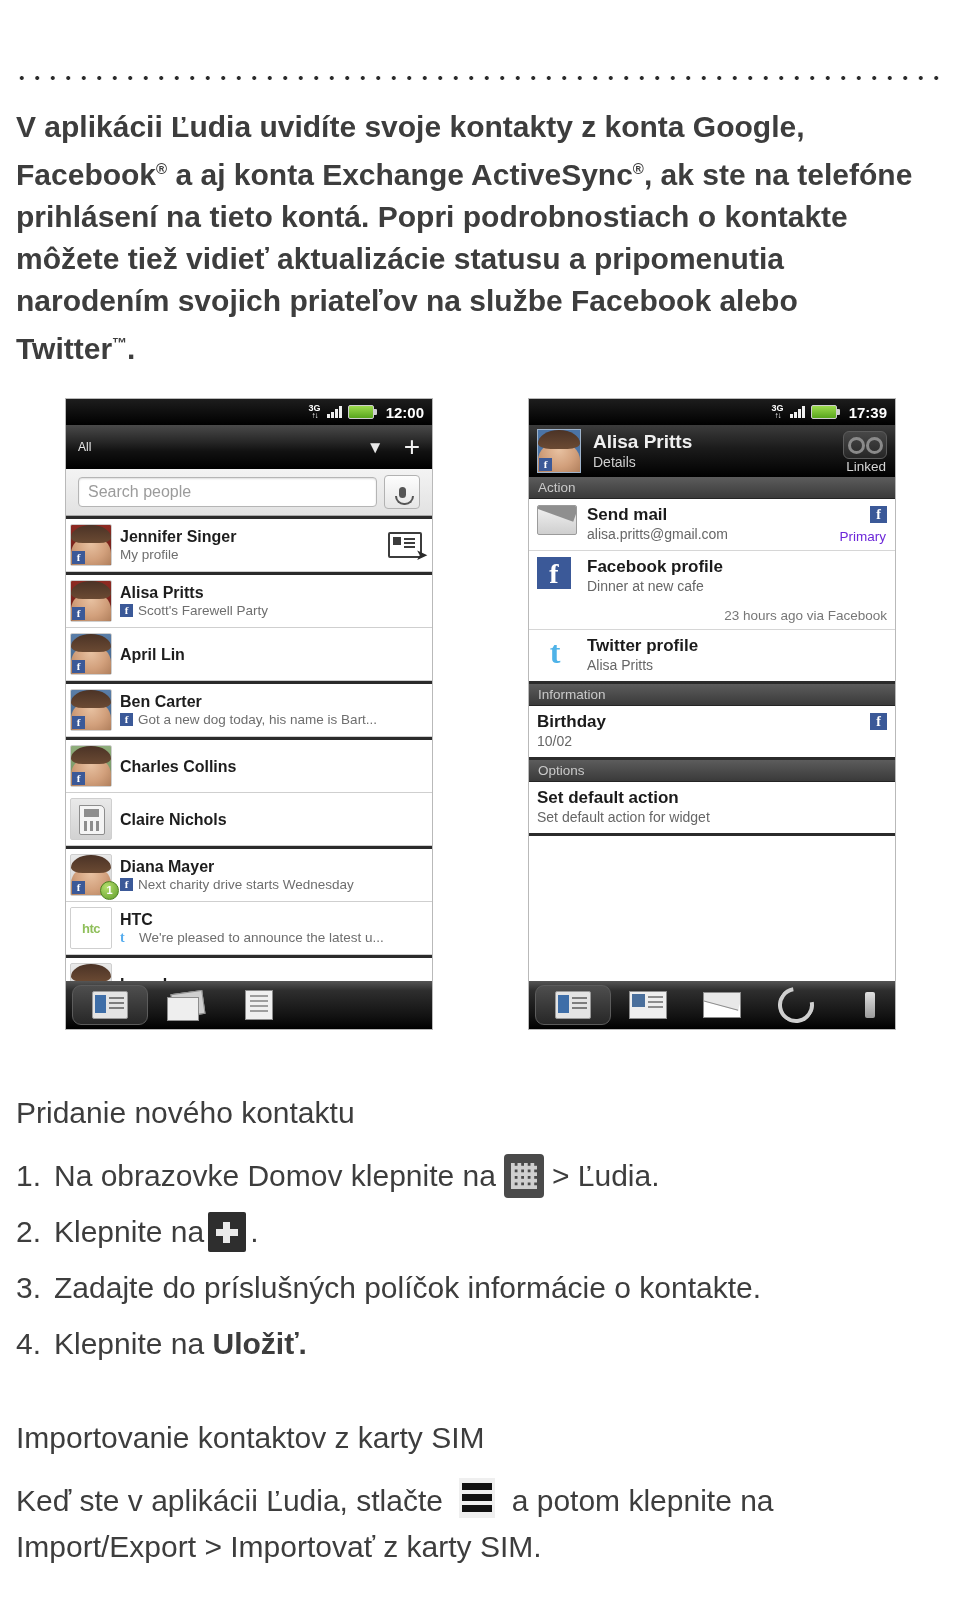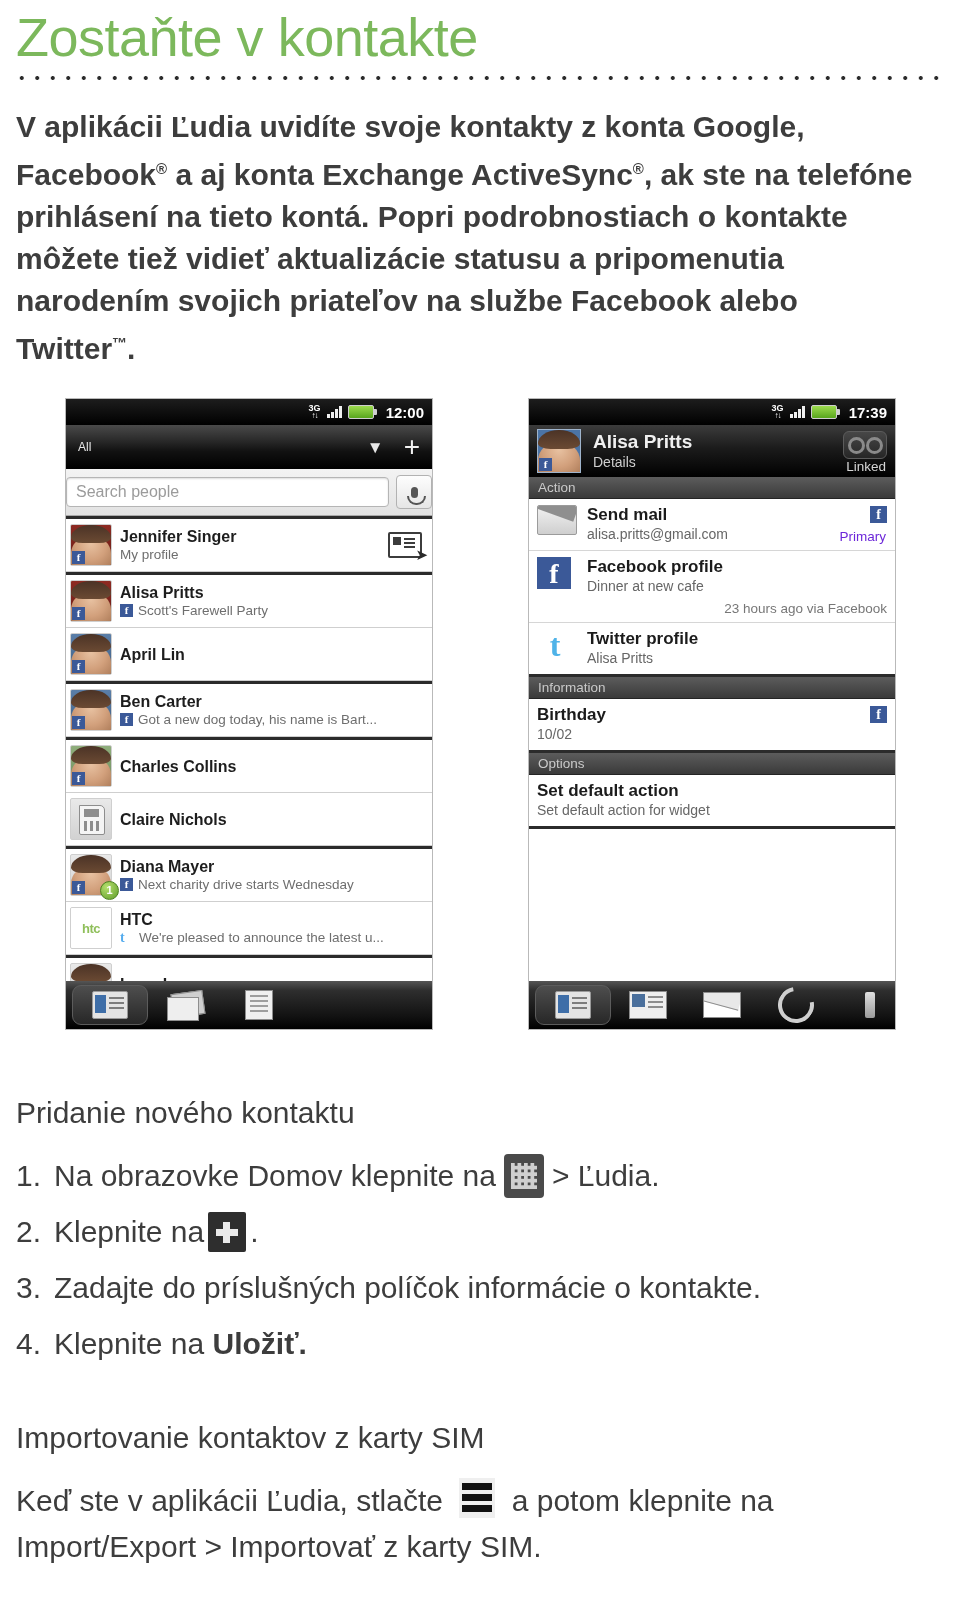--- a/index.html
+++ b/index.html
@@ -69,21 +69,21 @@
     display:flex;align-items:center;padding:0 12px;box-sizing:border-box;
     justify-content:space-between;
   }
   .l-header .ttl{color:#e8e8e8;font-size:12px;}
   .l-header .right{display:flex;align-items:center;gap:20px;}
   .chev{color:#e8e8e8;font-size:17px;line-height:1;}
   .plusw{color:#f2f2f2;font-size:28px;line-height:1;font-weight:300;}
 
   .searchwrap{
     background:linear-gradient(#f3f3f3,#e2e2e2);
-    padding:6px 0;display:flex;gap:7px;align-items:center;
+    padding:6px 12px;display:flex;gap:7px;align-items:center;
     border-bottom:1px solid #a9a9a9;
   }
   .searchbox{
     flex:1;background:#fff;border:1px solid #b5b5b5;border-radius:4px;
     height:30px;display:flex;align-items:center;padding:0 9px;
     color:#9b9b9b;font-size:16px;box-sizing:border-box;
     box-shadow:inset 0 1px 2px rgba(0,0,0,.14);
   }
   .micbtn{
     width:34px;height:32px;border:1px solid #b2b2b2;border-radius:4px;
@@ -214,21 +214,21 @@
   .crow:last-child{border-bottom:none;}
   .crow .licon{width:40px;height:32px;flex:none;margin-right:10px;}
   .env{width:38px;height:28px;background:linear-gradient(#f2f2f2,#cfcfcf);border:1px solid #9b9b9b;border-radius:2px;position:relative;overflow:hidden;}
   .env:after{content:"";position:absolute;left:-3px;top:-17px;width:44px;height:26px;background:#8f8f8f;transform:rotate(20deg);}
   .fbbig{width:34px;height:32px;background:#3b5998;color:#fff;font-family:"Liberation Serif",serif;
     font-weight:bold;font-size:28px;line-height:34px;text-align:center;}
   .twbig{width:36px;height:32px;color:#4fb3e8;font-family:"Liberation Serif",serif;font-weight:bold;
     font-size:32px;line-height:32px;text-align:center;}
   .ctitle{font-size:17px;color:#1b1b1b;font-weight:bold;line-height:20px;}
   .csub{font-size:14px;color:#666;line-height:19px;}
-  .cmeta{font-size:13.5px;color:#777;text-align:right;margin-top:5px;}
+  .cmeta{font-size:13.5px;color:#777;text-align:right;margin-top:12px;}
   .fbcorner{position:absolute;right:8px;top:7px;width:17px;height:17px;background:#3b5998;color:#fff;
     font-family:"Liberation Serif",serif;font-weight:bold;font-size:14px;line-height:17px;text-align:center;}
   .primary{position:absolute;right:9px;bottom:6px;font-size:13.5px;color:#6d28d9;}
 
   
   .h2{
     position:absolute;left:16px;font-size:30px;line-height:36px;color:#3d3d3d;font-weight:400;
   }
   .steps{
     position:absolute;left:16px;width:920px;font-size:30px;line-height:56px;color:#3d3d3d;
@@ -261,21 +261,20 @@
     display:inline-block;vertical-align:-7px;width:36px;height:40px;background:#efefef;margin:0 8px;position:relative;
   }
   .menuico:before{content:"";position:absolute;left:3px;top:5px;width:30px;height:7px;background:#111;
     box-shadow:0 11px 0 #111, 0 22px 0 #111;}
 </style>
 </head>
 <body>
 
 <div class="page">
 
-  <div class="title">Zostaňte v kontakte</div>
   <div class="dotline"></div>
 
   <div class="intro">V aplikácii Ľudia uvidíte svoje kontakty z konta Google, Facebook<sup>®</sup> a aj konta Exchange ActiveSync<sup>®</sup>, ak ste na telefóne prihlásení na tieto kontá. Popri podrobnostiach o kontakte môžete tiež vidieť aktualizácie statusu a pripomenutia narodením svojich priateľov na službe Facebook alebo Twitter<sup>™</sup>.</div>
 
   <div class="phone" id="phone-left">
     <div class="statusbar">
       <div class="sb-icons">
         <div class="ico3g">3G<small>↑↓</small></div>
         <div class="bars">
             <i></i>

